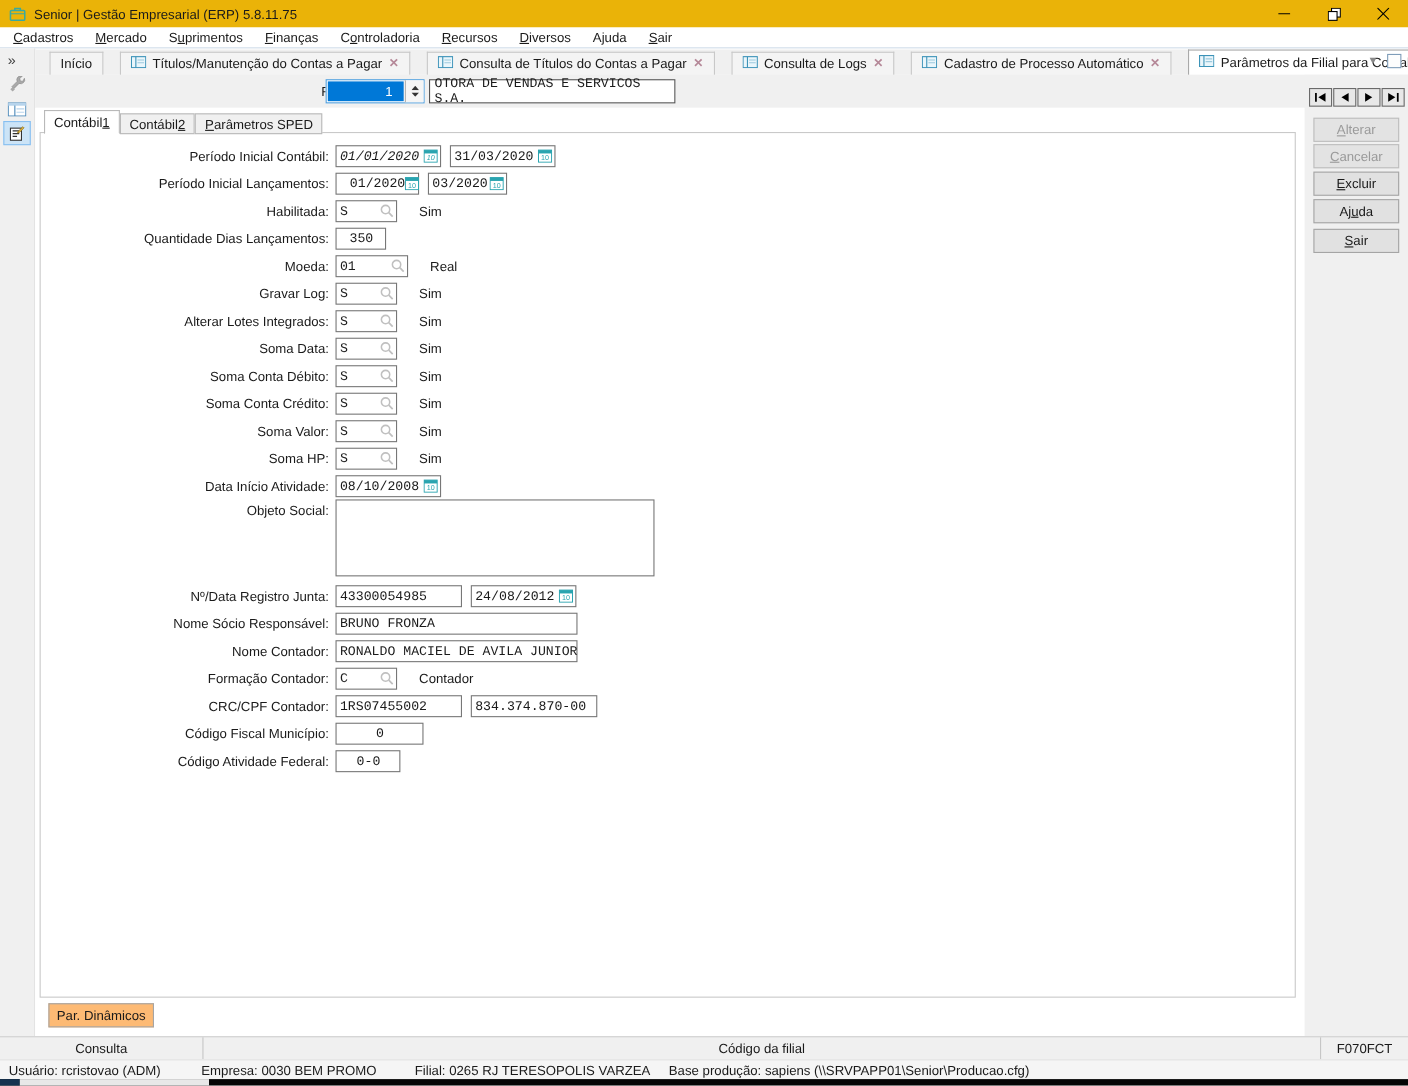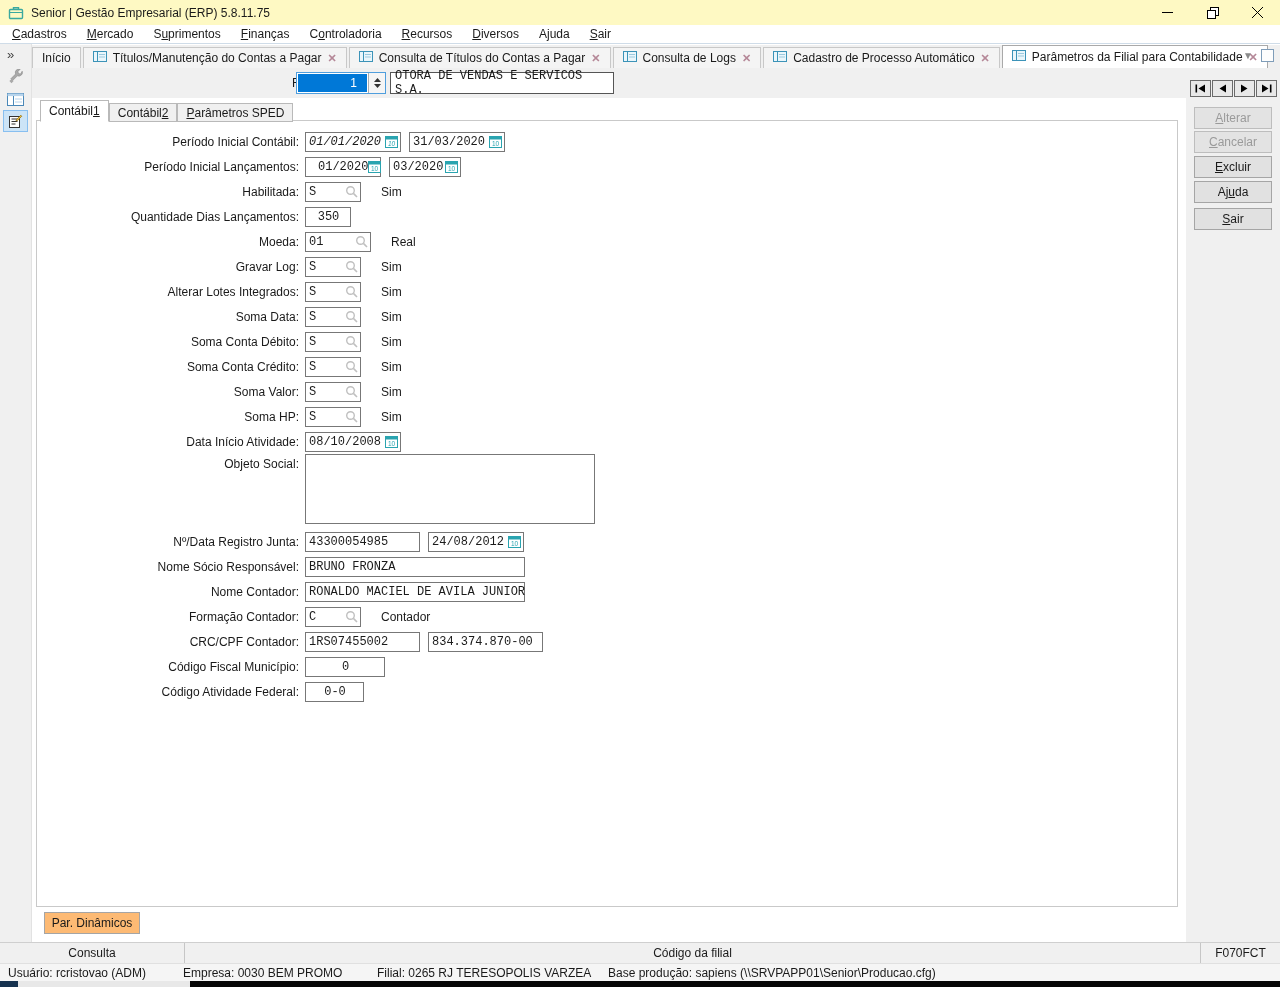--- a/index.html
+++ b/index.html
@@ -2,32 +2,32 @@
 <html><head>
 <meta charset="utf-8">
 <style>
   * { box-sizing: border-box; margin: 0; padding: 0; }
   html,body { width:1280px; height:987px; overflow:hidden; }
   body { font-family:"Liberation Sans",sans-serif; font-size:12px; color:#1a1a1a; background:#fff; position:relative; }
   .mono { font-family:"Liberation Mono","DejaVu Sans Mono",monospace; }
   .u { text-decoration: underline; }
 
   
-  .titlebar { position:absolute; top:0; left:0; width:1280px; height:25px; background:#fef9c3; display:flex; align-items:center; padding-left:8px; }
+  .titlebar { position:absolute; top:0; left:0; width:1280px; height:25px; background:#eab308; display:flex; align-items:center; padding-left:8px; }
   .titlebar .app-icon { width:16px; height:16px; margin-right:7px; }
   .win-controls { position:absolute; right:0; top:0; height:25px; display:flex; }
   .win-btn { width:45px; height:25px; display:flex; align-items:center; justify-content:center; color:#000; }
 
   
   .menubar { position:absolute; top:25px; left:0; width:1280px; height:19px; background:#fff; display:flex; align-items:center; padding-left:2px; border-bottom:1px solid #cfdce8; }
   .menu-item { padding:0 10px; height:19px; display:flex; align-items:center; cursor:default; }
 
   
   .tabstrip { position:absolute; top:45px; left:32px; width:1248px; height:23px; background:#f0f0f0; display:flex; align-items:flex-end; }
-  .tab { height:21px; display:flex; align-items:center; gap:6px; padding:0 9px; background:#f4f4f4; border:1px solid #c8c8c8; border-bottom:none; margin-right:2px; white-space:nowrap; }
+  .tab { height:21px; display:flex; align-items:center; gap:6px; padding:0 9px; background:#f4f4f4; border:1px solid #c8c8c8; border-bottom:none; margin-right:2px; white-space:nowrap;margin-left:13px; }
   .tab.active { background:#fff; border-color:#a9a9a9; height:23px; }
   .tab .tab-close { color:#b58898; font-weight:bold; font-size:11px; line-height:1; }
   .tab-extra { position:absolute; right:6px; top:4px; display:flex; align-items:center; gap:8px; }
   .tab-caret { color:#8a8a8a; font-size:10px; }
   .tab-restore { width:13px; height:13px; border:1px solid #7f9db9; background:#fdfdfd; }
 
   
   .left-rail { position:absolute; top:44px; left:0; width:32px; height:898px; background:#f0f0f0; border-right:1px solid #e2e2e2; }
   .rail-chevron { position:absolute; top:3px; left:7px; font-size:13px; color:#444; }
   .rail-icon { position:absolute; left:3px; width:25px; height:22px; display:flex; align-items:center; justify-content:center; }

